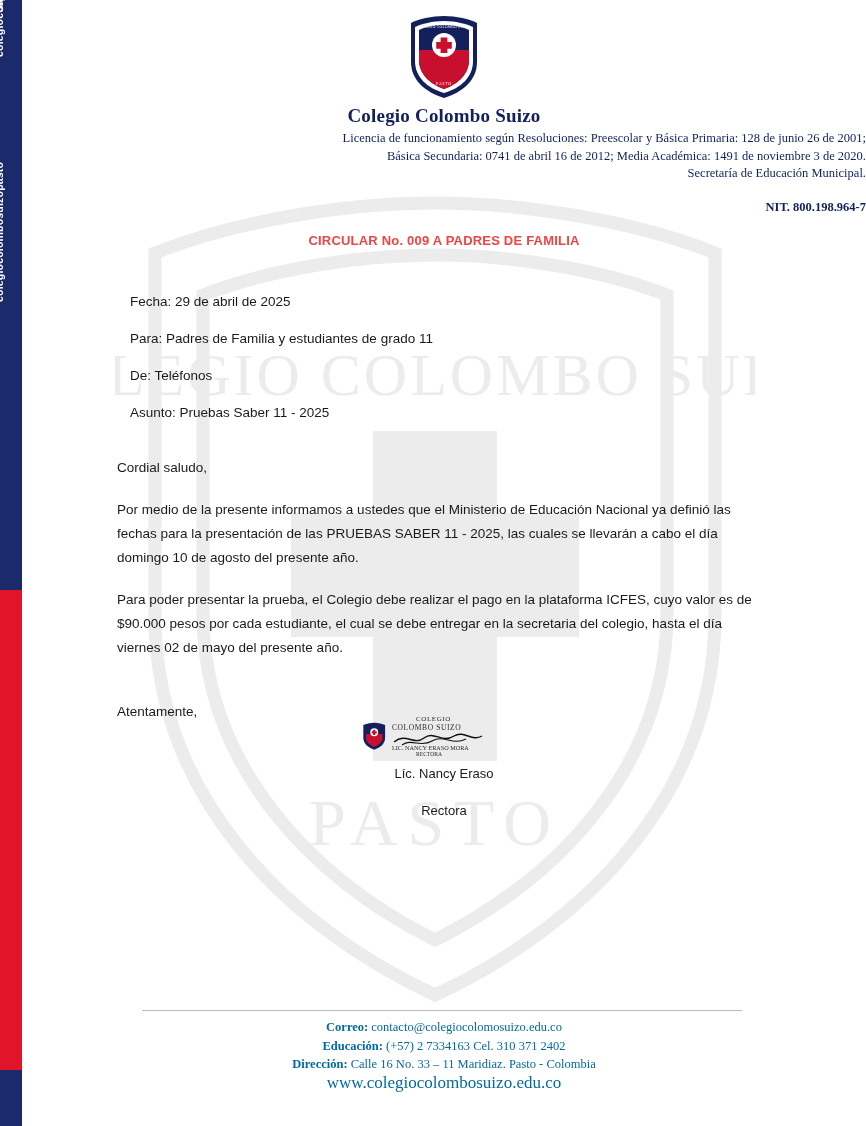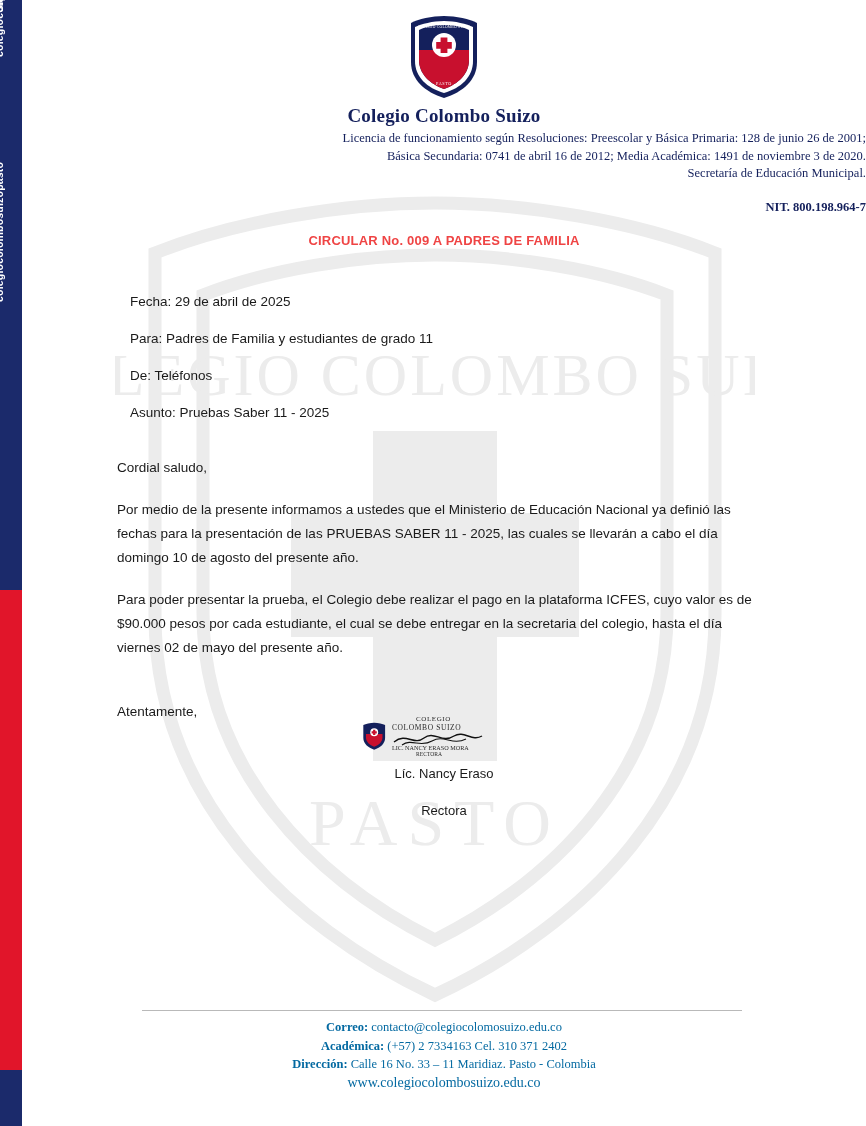--- a/index.html
+++ b/index.html
@@ -191,21 +191,21 @@
     position: absolute;
     top: 1018px;
     width: 100%;
     text-align: center;
     font-family: "Liberation Serif", serif;
     font-size: 12.5px;
     color: #0369a1;
     line-height: 18.5px;
   }
   .footer b { font-weight: bold; }
-  .footer .web { font-size: 14px; }
+  .footer .web { font-size: 17px; }
 </style>
 </head>
 <body>
 
 <div class="left-bar"></div>
 <div class="left-bar-red">
   <span class="vert-text vert-follow">Síganos:</span>
 
   <span class="vert-text vert-fb">colegiocolombosuizopasto</span>
 
@@ -290,21 +290,21 @@
     <div class="sig-role">Rectora</div>
   </div>
 
   <div class="footer-rule"></div>
   <div class="footer">
     <div>
       <b>Correo:</b>
       <span>contacto@colegiocolomosuizo.edu.co</span>
     </div>
     <div>
-      <b>Académica:</b>
+      <b>Educación:</b>
       <span>(+57) 2 7334163 Cel. 310 371 2402</span>
     </div>
     <div>
       <b>Dirección:</b>
       <span>Calle 16 No. 33 – 11 Maridiaz. Pasto - Colombia</span>
     </div>
     <div class="web">www.colegiocolombosuizo.edu.co</div>
   </div>
 
 </div>

